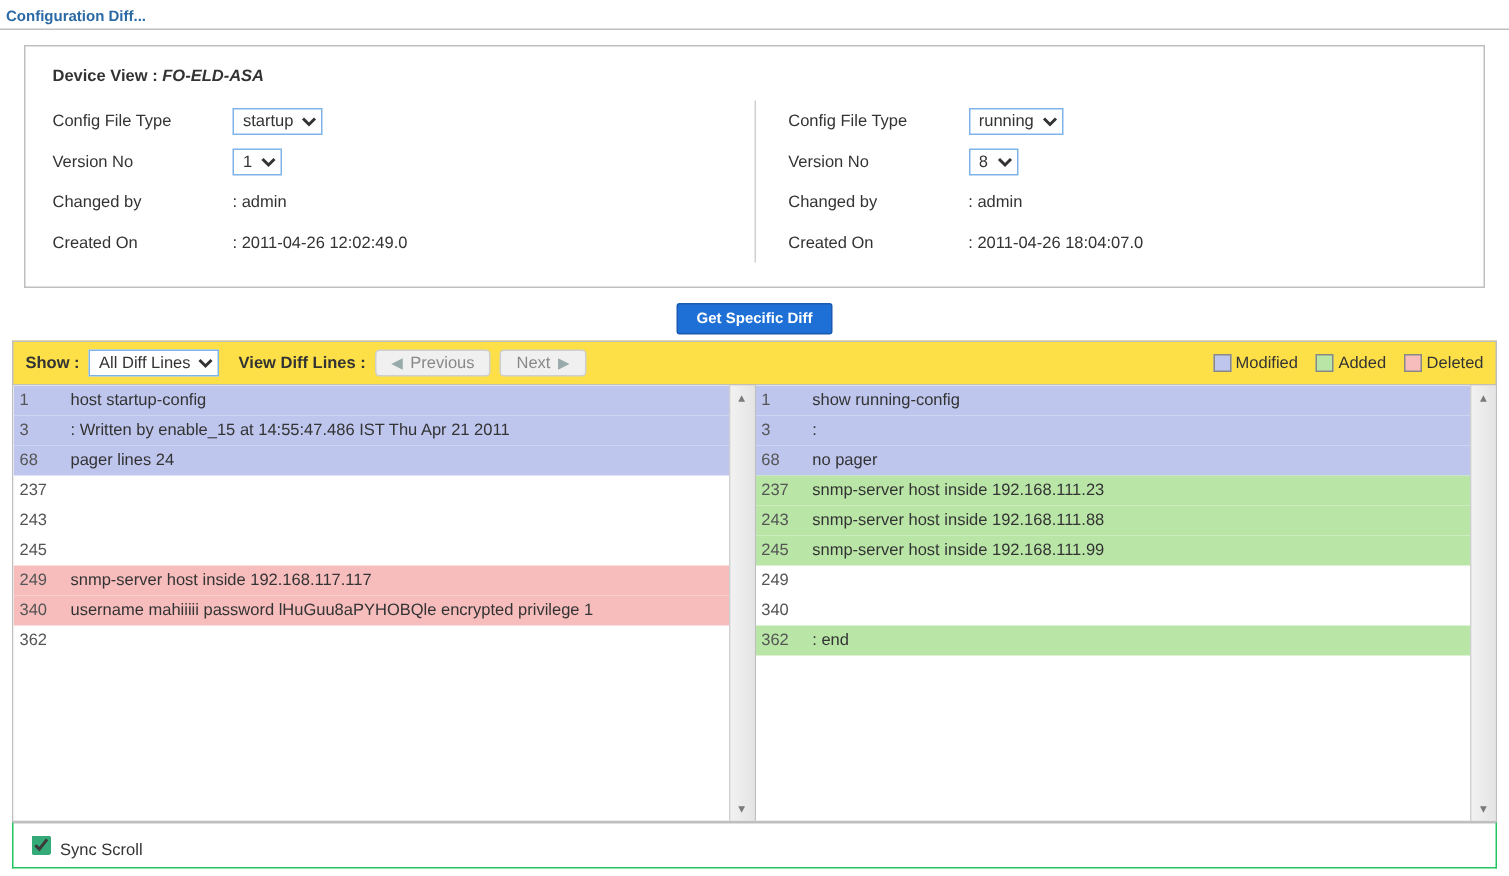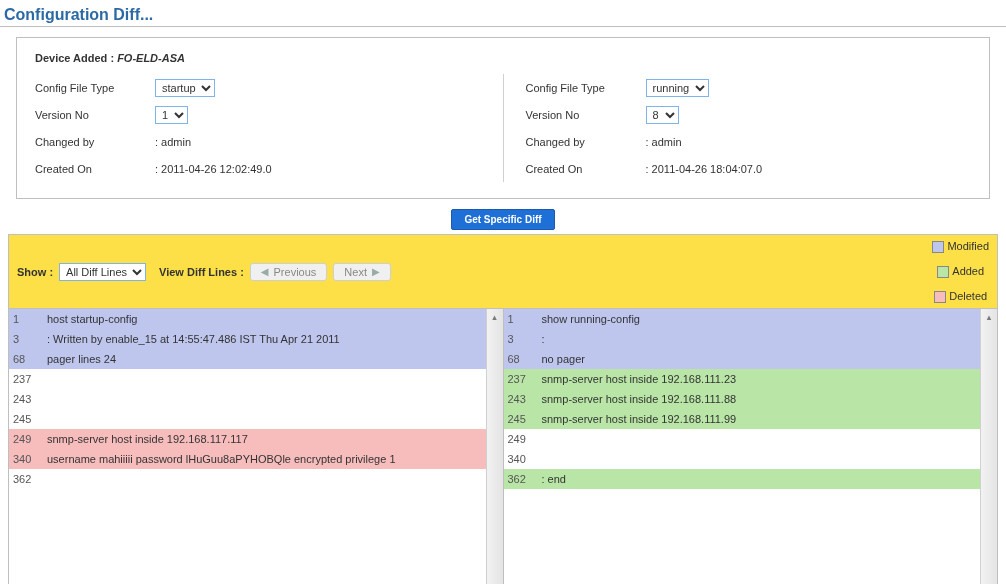--- a/index.html
+++ b/index.html
@@ -1,39 +1,39 @@
 <!DOCTYPE html>
 <html><head>
 <meta charset="utf-8">
 <style>
   * { box-sizing: border-box; }
   html, body { margin:0; padding:0; font-family: Arial, Helvetica, sans-serif; font-size:11px; color:#333; background:#fff; }
   .page { width:1006px; height:584px; position:relative; }
-  .title { color:#2b6aa5; font-weight:bold; font-size:16px; padding:6px 4px 2px 4px; }
+  .title { color:#2b6aa5; font-weight:bold; font-size:10px; padding:6px 4px 2px 4px; }
   .title-underline { border-bottom:1px solid #bfbfbf; margin:0 0 10px 0; }
   .panel { border:1px solid #bfbfbf; margin:0 16px; padding:14px 18px 16px 18px; }
   .device-row { margin-bottom:10px; }
   .device-label { font-weight:bold; }
   .device-value { font-weight:bold;font-style:italic; }
   .form-cols { display:flex; }
   .form-col { flex:1; }
   .divider { width:1px; background:#d0d0d0; margin:0 22px; }
   .frow { display:flex; align-items:center; height:27px; }
   .flabel { width:120px; color:#333; }
   .fval { }
   select { font-size:11px; border:1px solid #7eb4ea; background:#fff; color:#333; padding:1px 2px; }
   .btn-row { text-align:center; padding:10px 0 4px 0; }
   .get-btn { background:#1e6fd6; color:#fff; border:1px solid #1a5bb1; font-weight:bold; font-size:10px; padding:4px 12px; cursor:pointer; border-radius:2px; }
   .toolbar { display:flex; align-items:center; border:1px solid #bfbfbf; border-bottom:1px solid #bfbfbf; margin:0 0 0 0; padding:5px 8px; background:#fde047; }
   .toolbar-left { display:flex; align-items:center; gap:6px; }
   .toolbar-label { font-weight:bold; }
   .view-label { margin-left:7px; font-weight:bold; }
   .nav-btn { display:inline-flex; align-items:center; gap:5px; border:1px solid #cfcfcf; background:#f0f0f0; color:#888; padding:2px 10px; border-radius:3px; cursor:default; font-size:11px; }
   .nav-btn .arrow { font-size:10px; color:#9aa; }
-  .legend { margin-left:auto; display:flex; align-items:center; gap:12px;flex-direction:column; }
+  .legend { margin-left:auto; display:flex; align-items:center; gap:12px; }
   .swatch { display:inline-block; width:12px; height:12px; border:1px solid #888; vertical-align:middle; margin-right:3px; }
   .sw-mod { background:#bfc6ee; }
   .sw-add { background:#b9e6a7; }
   .sw-del { background:#f7bdbd; }
   .diff-wrap { display:flex; border:1px solid #bfbfbf; border-top:none; }
   .diff-pane { width:50%; display:flex; }
   .pane-body { flex:1; overflow:auto; background:#fff; }
   .scroll-gutter { width:17px; background:linear-gradient(to right,#f2f2f2,#e4e4e4); border-left:1px solid #d0d0d0; position:relative; }
   .scroll-arrow { position:absolute; left:0; right:0; height:16px; display:flex; align-items:center; justify-content:center; color:#7a7a7a; font-size:9px; }
   .scroll-arrow.top { top:0; }
@@ -51,21 +51,21 @@
 </style>
 </head>
 <body>
 <div class="page">
 
 <div class="title">Configuration  Diff...</div>
 <div class="title-underline"></div>
 
 <div class="panel">
   <div class="device-row">
-    <span class="device-label">Device Added :</span>
+    <span class="device-label">Device View :</span>
     <span class="device-value">FO-ELD-ASA</span>
   </div>
   <div class="form-cols">
     <div class="form-col">
       <div class="frow">
         <div class="flabel">Config File Type</div>
         <div class="fval">
           <select>
             <option>startup</option>
           </select>

